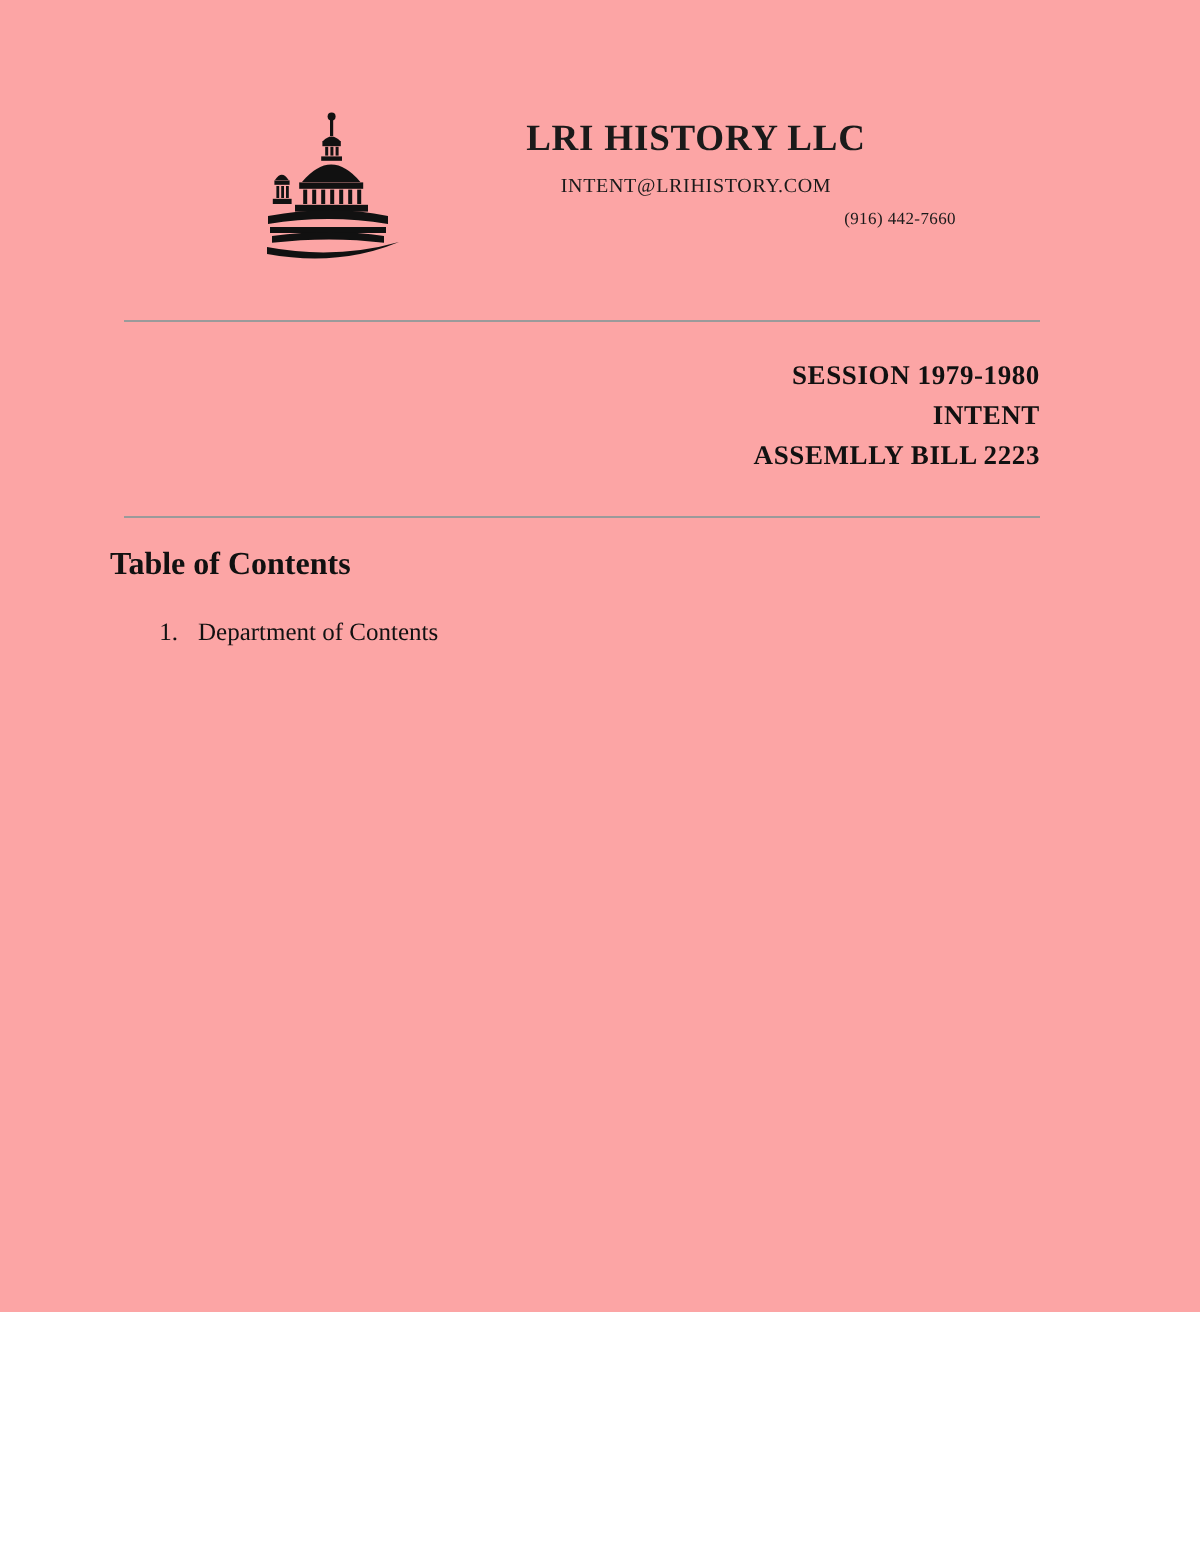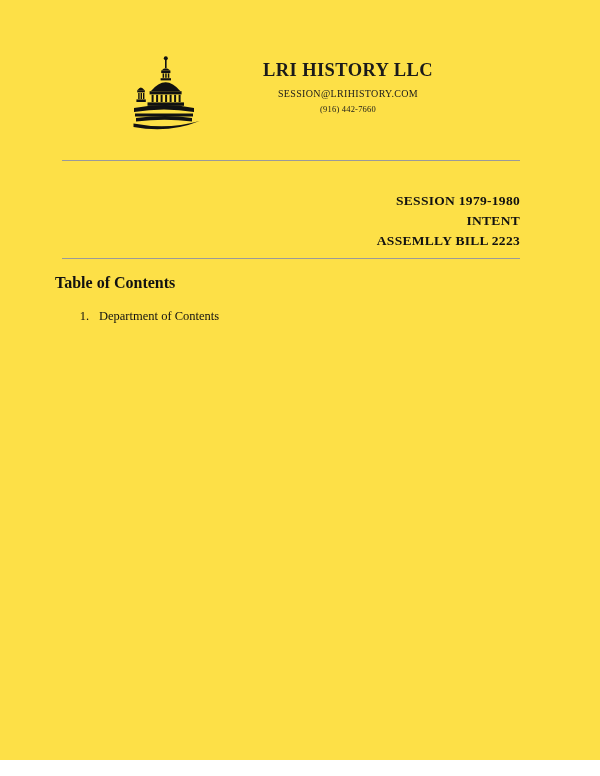--- a/index.html
+++ b/index.html
@@ -11,22 +11,22 @@
     width: 600px;
     height: 776px;
     font-family: "Liberation Serif", serif;
     color: #000000;
     position: relative;
     overflow: hidden;
   }
   .page {
     position: relative;
     width: 600px;
-    height: 760px;
-    background: #fde047;
+    height: 656px;
+    background: #fca5a5;
   }
 
   
   .letterhead {
     position: absolute;
     top: 52px;
     left: 0;
     width: 600px;
     display: flex;
     align-items: flex-start;
@@ -64,20 +64,21 @@
     margin-bottom: 3px;
     white-space: nowrap;
   }
   .phone-line {
     font-family: "Liberation Serif", serif;
     font-size: 8.5px;
     letter-spacing: 0.2px;
     color: #1a1a1a;
     margin-top: 5px;
     white-space: nowrap;
+    text-align: right;
   }
 
   
   .rule {
     position: absolute;
     left: 62px;
     width: 458px;
     height: 1px;
     background: #9a9a9a;
   }
@@ -90,21 +91,20 @@
     top: 178px;
     left: 62px;
     width: 458px;
     text-align: right;
     font-family: "Liberation Serif", serif;
     font-weight: bold;
     font-size: 13.5px;
     color: #111111;
     letter-spacing: 0.3px;
     line-height: 20px;
-    margin-top: 13px;
   }
   .bill-line { display: block; }
 
   
   .toc-title {
     position: absolute;
     top: 274px;
     left: 55px;
     font-family: "Liberation Serif", serif;
     font-size: 16px;
@@ -175,21 +175,21 @@
           <path d="M7 52 q32 -6 60 0 l0 4 q-30 -5 -60 0 z"></path>
           <rect x="8" y="57.5" width="58" height="3.0"></rect>
           <path d="M9 62 q30 -4 56 0 l0 3.4 q-27 -3.4 -56 0 z"></path>
 
           <path d="M6.5 67.5 q34 6.5 66 -2.5 q-30 12.5 -66 6 z"></path>
         </g>
       </svg>
     </div>
     <div class="letterhead-text">
       <div class="company-name">LRI HISTORY LLC</div>
-      <div class="contact-line">SESSION@LRIHISTORY.COM</div>
+      <div class="contact-line">INTENT@LRIHISTORY.COM</div>
       <div class="phone-line">(916) 442-7660</div>
     </div>
   </div>
 
   <div class="rule rule-top"></div>
 
   <div class="bill-block">
     <span class="bill-line">SESSION  1979-1980</span>
     <span class="bill-line">INTENT</span>
     <span class="bill-line">ASSEMLLY BILL 2223</span>

